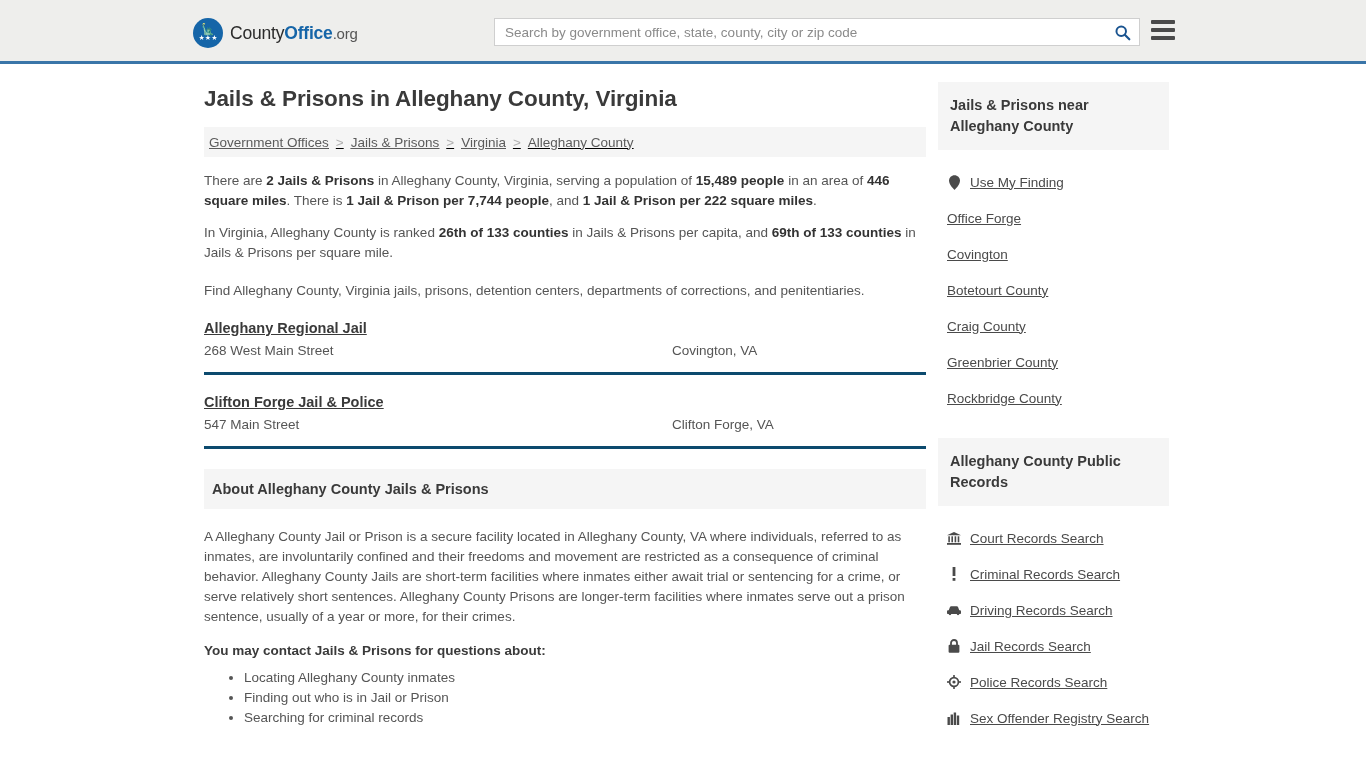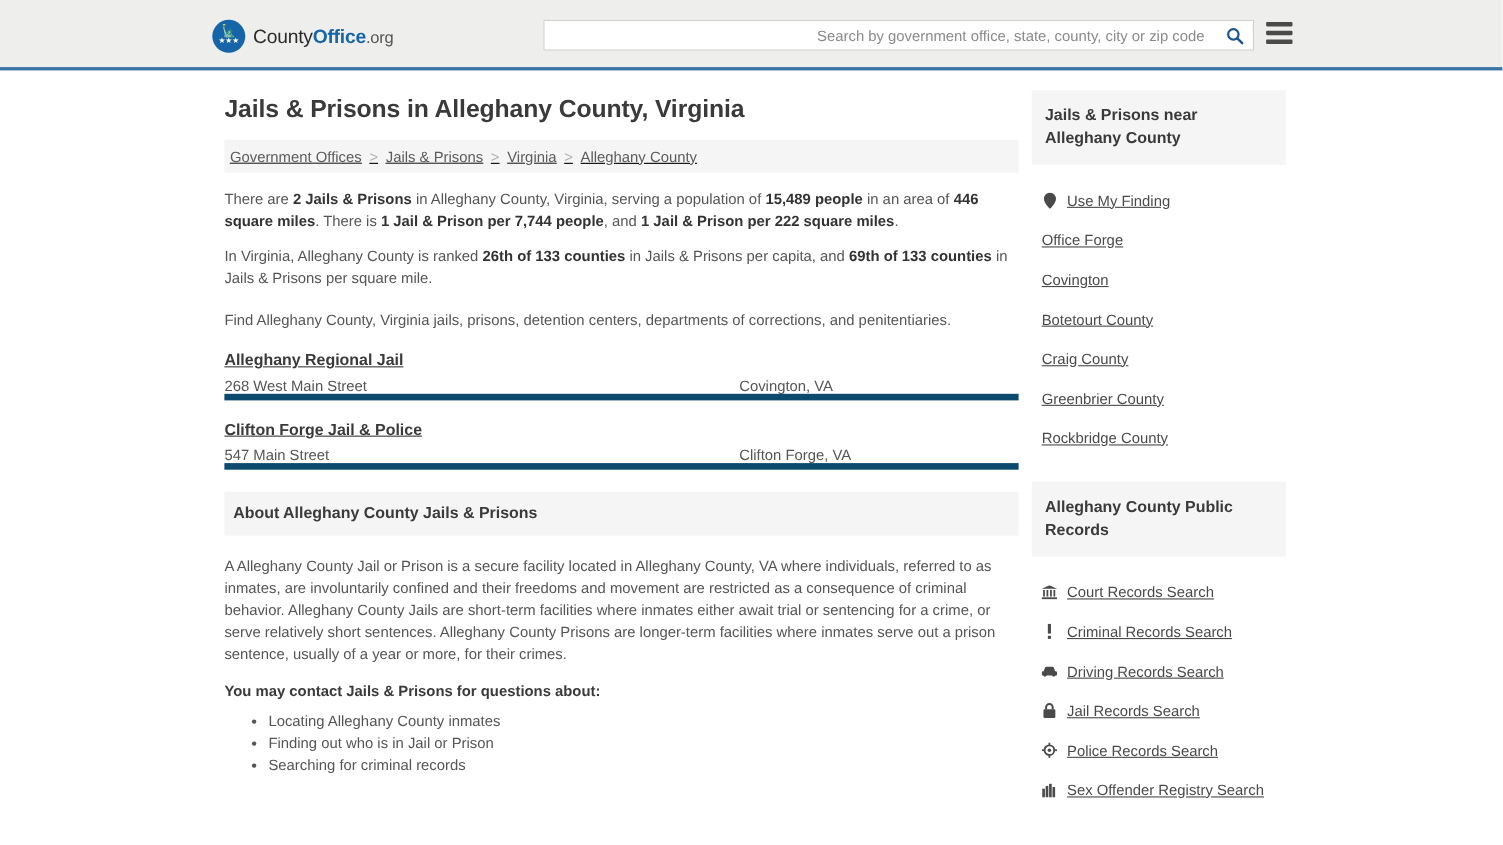--- a/index.html
+++ b/index.html
@@ -48,21 +48,20 @@
   }
   .search-input {
     border: none; outline: none;
     flex: 1;
     height: 26px;
     padding: 0 10px;
     font-size: 13.5px;
     color: #333;
     font-family: "Liberation Sans", sans-serif;
     background: transparent;
-    text-align: right;
   }
   .search-input::placeholder { color: #8a8a8a; }
   .search-icon-btn {
     width: 34px; height: 26px;
     background: transparent; border: none;
     display: flex; align-items: center; justify-content: center;
     cursor: pointer;
   }
   .hamburger {
     position: absolute; left: 1151px; top: 20px;
@@ -138,22 +137,22 @@
   }
   .section-desc {
     margin: 18px 0 0 0;
     font-size: 13.5px;
     color: #555;
     line-height: 20px;
   }
 
   
   .listing {
-    padding: 18px 0 0 0;
-    border-bottom: 6px solid #0c4a6e;
+    padding: 18px 0 14px 0;
+    border-bottom: 3px solid #0c4a6e;
     position: relative;
   }
   .listing:last-child { border-bottom: none; }
   .listing-name {
     font-size: 14.5px;
     font-weight: bold;
     color: #3a3a3a;
     display: inline-block;
     margin-bottom: 7px;
   }

